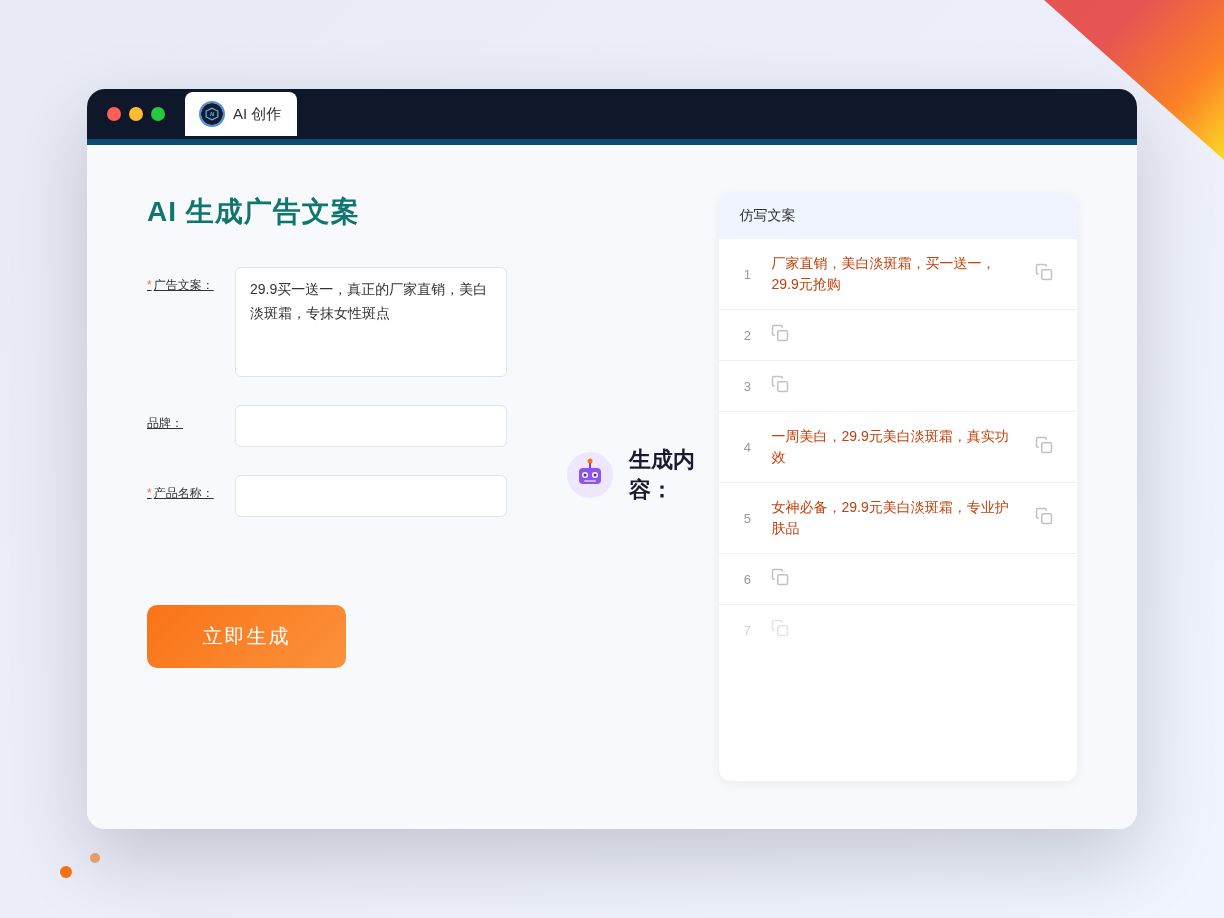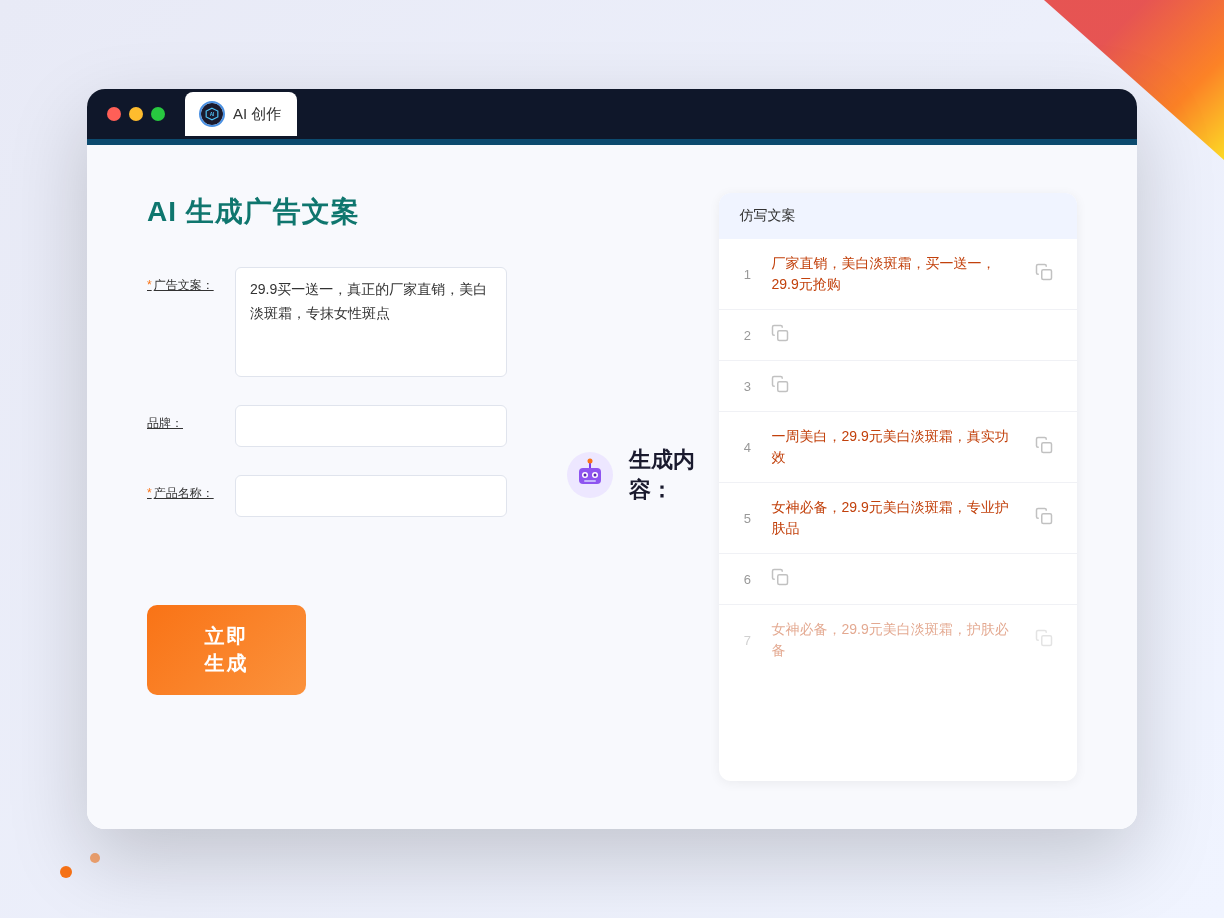--- a/index.html
+++ b/index.html
@@ -173,24 +173,24 @@
     }
 
     .generate-btn {
       margin-top: 60px;
       background: linear-gradient(135deg, #f97316 0%, #fb923c 100%);
       color: #ffffff;
       border: none;
       border-radius: 10px;
       padding: 18px 52px;
       font-size: 20px;
-      font-weight: 700;
+      font-weight: 400;
       cursor: pointer;
       letter-spacing: 2px;
-      width: 159px;
+      width: 199px;
       font-family: inherit;
     }
 
     
     .right-panel {
       flex: 1;
       display: flex;
       flex-direction: row;
     }
     .right-header {
@@ -373,21 +373,20 @@
             </div>
             <div class="result-row">
               <span class="result-num">6</span>
               <div class="copy-icon"><svg viewBox="0 0 24 24" fill="none" stroke="#666" stroke-width="2">
       <rect x="9" y="9" width="13" height="13" rx="2" ry="2"></rect>
       <path d="M5 15H4a2 2 0 0 1-2-2V4a2 2 0 0 1 2-2h9a2 2 0 0 1 2 2v1"></path>
     </svg></div>
             </div>
             <div class="result-row">
               <span class="result-num">7</span>
-              <span class="result-text">女神必备，29.9元美白淡斑霜，护肤必备</span>
               <div class="copy-icon"><svg viewBox="0 0 24 24" fill="none" stroke="#666" stroke-width="2">
       <rect x="9" y="9" width="13" height="13" rx="2" ry="2"></rect>
       <path d="M5 15H4a2 2 0 0 1-2-2V4a2 2 0 0 1 2-2h9a2 2 0 0 1 2 2v1"></path>
     </svg></div>
             </div>
           </div>
       </div>
     </div>
 
   </div>

